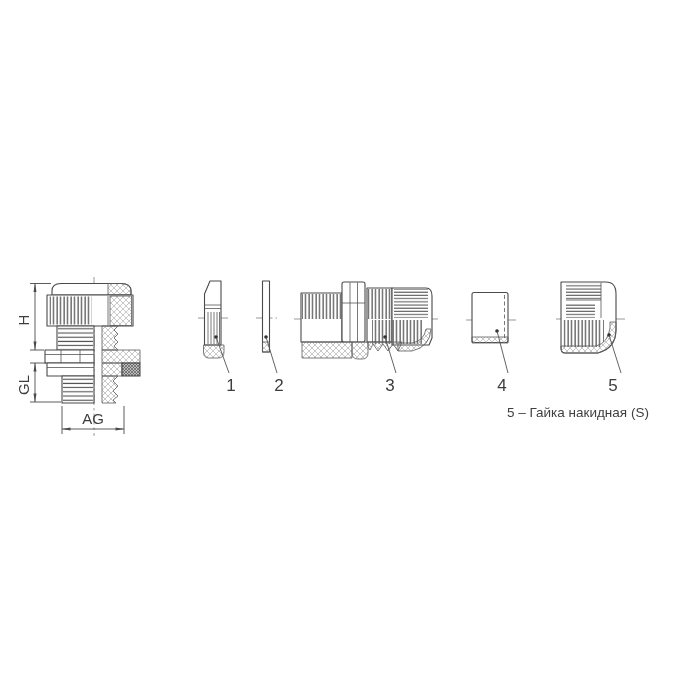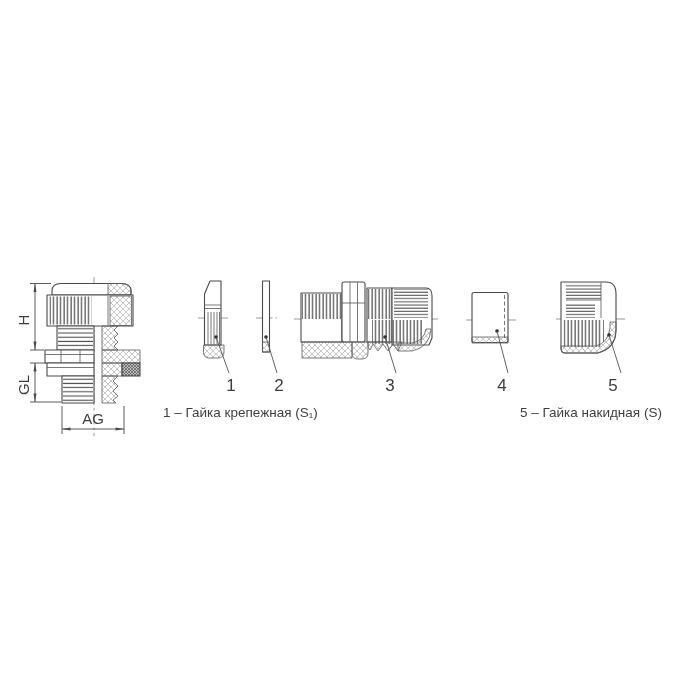--- a/index.html
+++ b/index.html
@@ -18,21 +18,21 @@
   .dot{fill:#2e2e2e;stroke:none;}
   .fillv{fill:url(#pvl);stroke:none;}
   .fillh{fill:url(#phl);stroke:none;}
   .fillt{fill:url(#pht);stroke:none;}
   svg text{fill:#3d3d3d;font-family:"Liberation Sans","DejaVu Sans",sans-serif;}
   .dimtxt{font-size:15px;}
   .callout{font-size:17px;text-anchor:middle;}
   
   .legend{position:absolute;left:0;top:403px;width:700px;color:#3f3f3f;font-size:13.5px;}
   .lg-col{position:absolute;top:0;white-space:nowrap;}
-  .lg-col.c1{left:163px;} .lg-col.c2{left:335px;} .lg-col.c3{left:520px;}
+  .lg-col.c1{left:163px;} .lg-col.c2{left:335px;} .lg-col.c3{left:507px;}
   .lg-row{height:22px;line-height:20px;}
 </style>
 </head>
 <body>
 
 <div class="page">
   <svg width="700" height="460" viewBox="0 0 700 460">
     <defs>
       <pattern id="pxh" width="6" height="6" patternUnits="userSpaceOnUse">
         <path d="M0,6 L6,0 M0,0 L6,6" stroke="#9b9b9b" stroke-width="0.55"></path>
@@ -163,21 +163,20 @@
       <rect class="fillv" x="563.5" y="320" width="38" height="27"></rect>
       <path class="hx" d="M561,346 H596 Q608,343 610,328 V322 H616 V330 Q616,348 598,353 H565 Q561,353 561,348 Z"></path>
       <circle class="dot" cx="609" cy="335" r="1.8"></circle>
       <line class="ld" x1="609" y1="335" x2="621" y2="373"></line>
       <text class="callout" x="613" y="391">5</text>
     </g>
   </svg>
 
   <div class="legend">
     <div class="lg-col c1">
-      <div class="lg-row">1 – Гайка крепежная (S₁)</div>
     </div>
     <div class="lg-col c2">
     </div>
     <div class="lg-col c3">
       <div class="lg-row">5 – Гайка накидная (S)</div>
     </div>
   </div>
 </div>
 
 </body></html>

